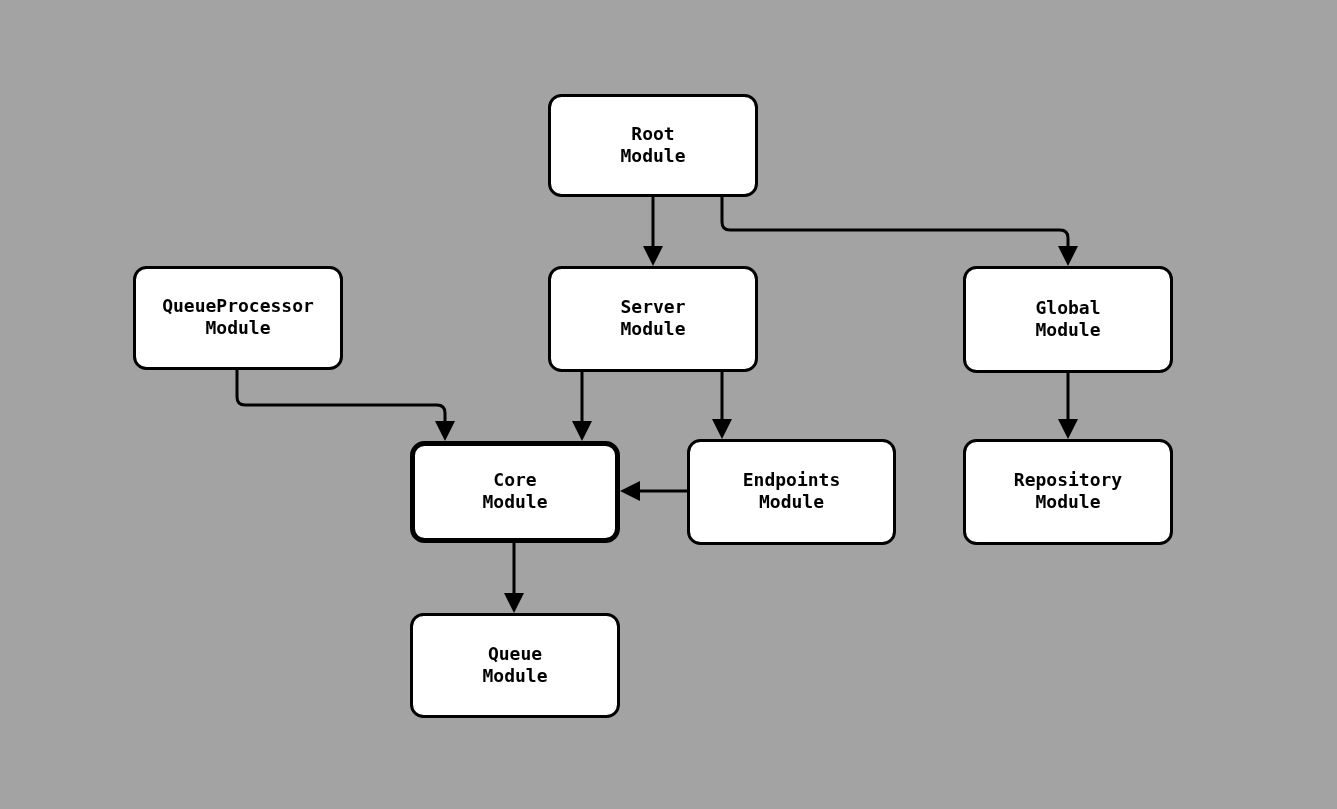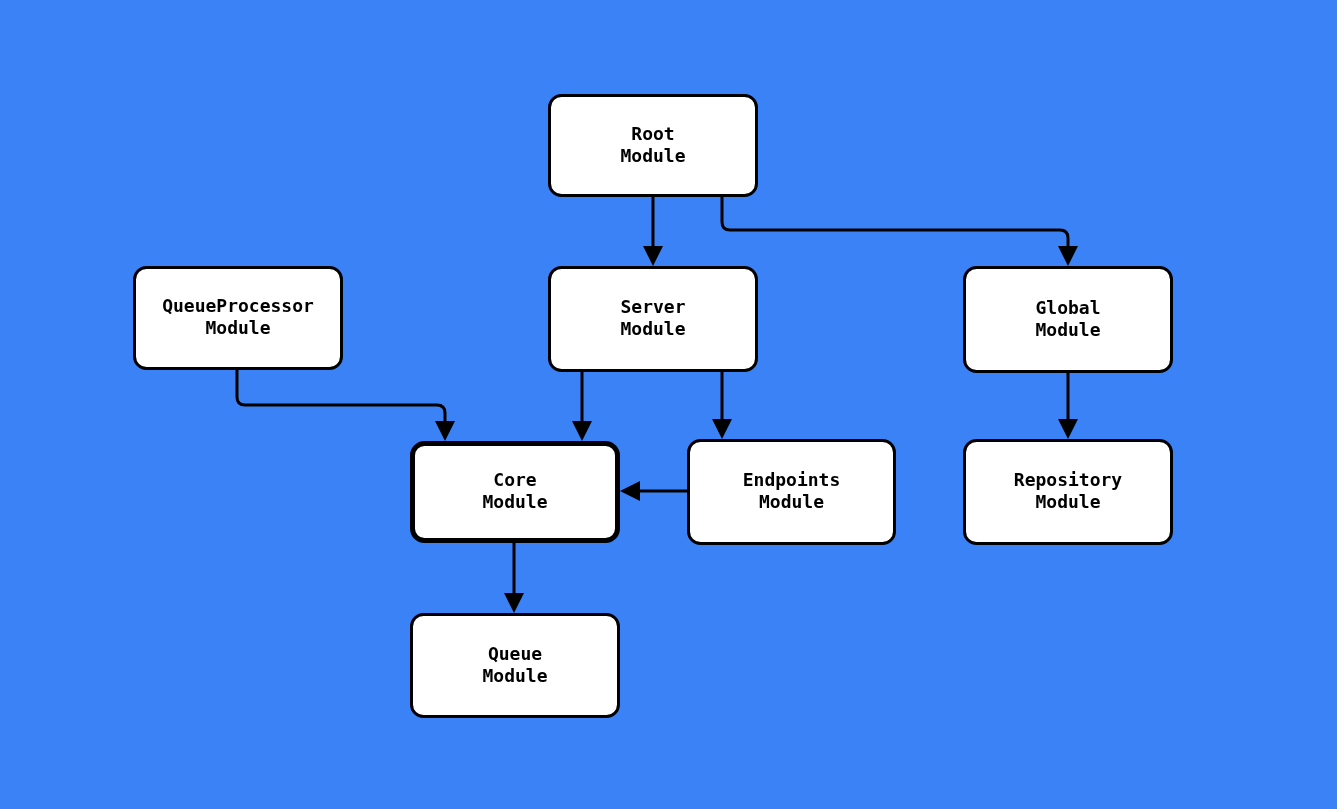--- a/index.html
+++ b/index.html
@@ -10,21 +10,21 @@
   body {
     width: 1337px;
     height: 809px;
     font-family: "DejaVu Sans Mono", "Liberation Mono", monospace;
     overflow: hidden;
   }
   #diagram-root {
     position: relative;
     width: 1337px;
     height: 809px;
-    background: #3b82f6;
+    background: #a3a3a3;
   }
   svg#graph {
     display: block;
     width: 1337px;
     height: 809px;
   }
   .node-shape {
     fill: #ffffff;
     stroke: #000000;
   }

